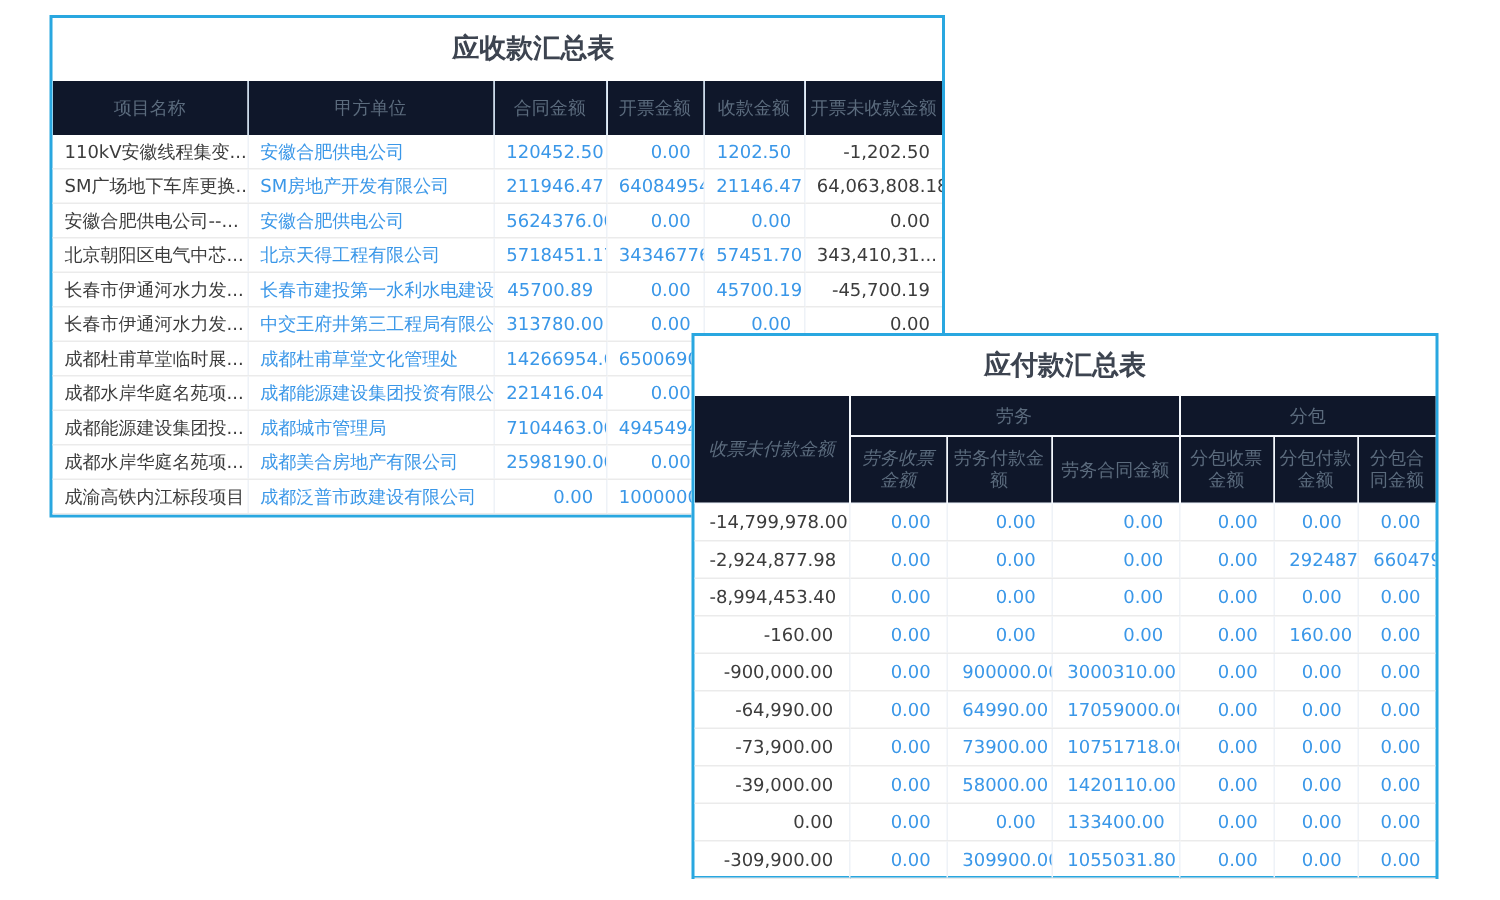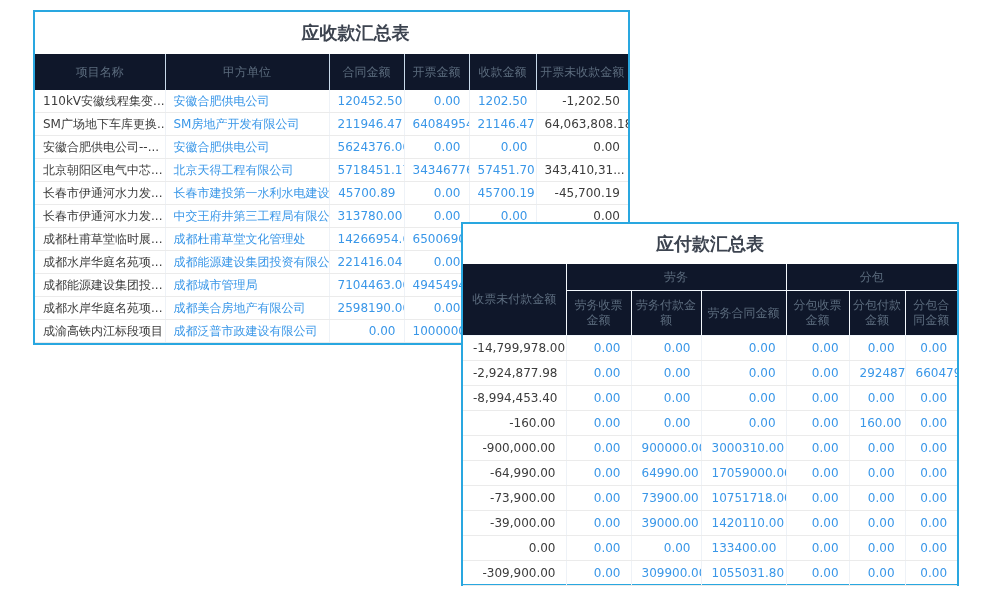--- a/index.html
+++ b/index.html
@@ -11,21 +11,21 @@
   .panel-title{text-align:center;font-weight:bold;color:#3d4450;}
   #receivables-panel .panel-title{height:42px;line-height:42px;font-size:18px;margin-left:48px;}
   #payables-panel .panel-title{height:40px;line-height:40px;font-size:18px;text-align:center;}
   table{border-collapse:collapse;table-layout:fixed;width:100%;}
   th{background:#0f172a;color:#5b6b7d;font-weight:normal;font-size:12px;
      vertical-align:middle;padding:2px 3px;line-height:15px;overflow:hidden;}
   #receivables-panel th{height:32px;border-left:1px solid #c9daea;}
   #receivables-panel th:first-child{border-left:none;}
   #payables-panel th{border:1px solid #f3f8fd;}
   #payables-panel thead tr:first-child th{border-top:none;}
-  #payables-panel th:first-child{border-left:none;}
+  #payables-panel th:first-child{border-left:none;font-style:italic;}
   #payables-panel th:last-child{border-right:none;}
   #payables-panel .group-th{height:22px;}
   #payables-panel .sub-th{height:40px;}
   td{font-size:12px;white-space:nowrap;overflow:hidden;vertical-align:middle;
      border-bottom:1px solid #ebebeb;border-left:1px solid #eef2f7;padding:0 8px;}
   td:first-child{border-left:none;}
   #receivables-panel td{height:22px;}
   #payables-panel td{height:24px;padding:0 10px;}
   .c-left{text-align:left;}
   .c-right{text-align:right;}
@@ -236,21 +236,21 @@
           <td class="c-right c-blue">0.00</td>
           <td class="c-right c-blue">73900.00</td>
           <td class="c-right c-blue">10751718.00</td>
           <td class="c-right c-blue">0.00</td>
           <td class="c-right c-blue">0.00</td>
           <td class="c-right c-blue">0.00</td>
         </tr>
         <tr>
           <td class="c-right c-dark">-39,000.00</td>
           <td class="c-right c-blue">0.00</td>
-          <td class="c-right c-blue">39000.00</td>
+          <td class="c-right c-blue">58000.00</td>
           <td class="c-right c-blue">1420110.00</td>
           <td class="c-right c-blue">0.00</td>
           <td class="c-right c-blue">0.00</td>
           <td class="c-right c-blue">0.00</td>
         </tr>
         <tr>
           <td class="c-right c-dark">0.00</td>
           <td class="c-right c-blue">0.00</td>
           <td class="c-right c-blue">0.00</td>
           <td class="c-right c-blue">133400.00</td>

